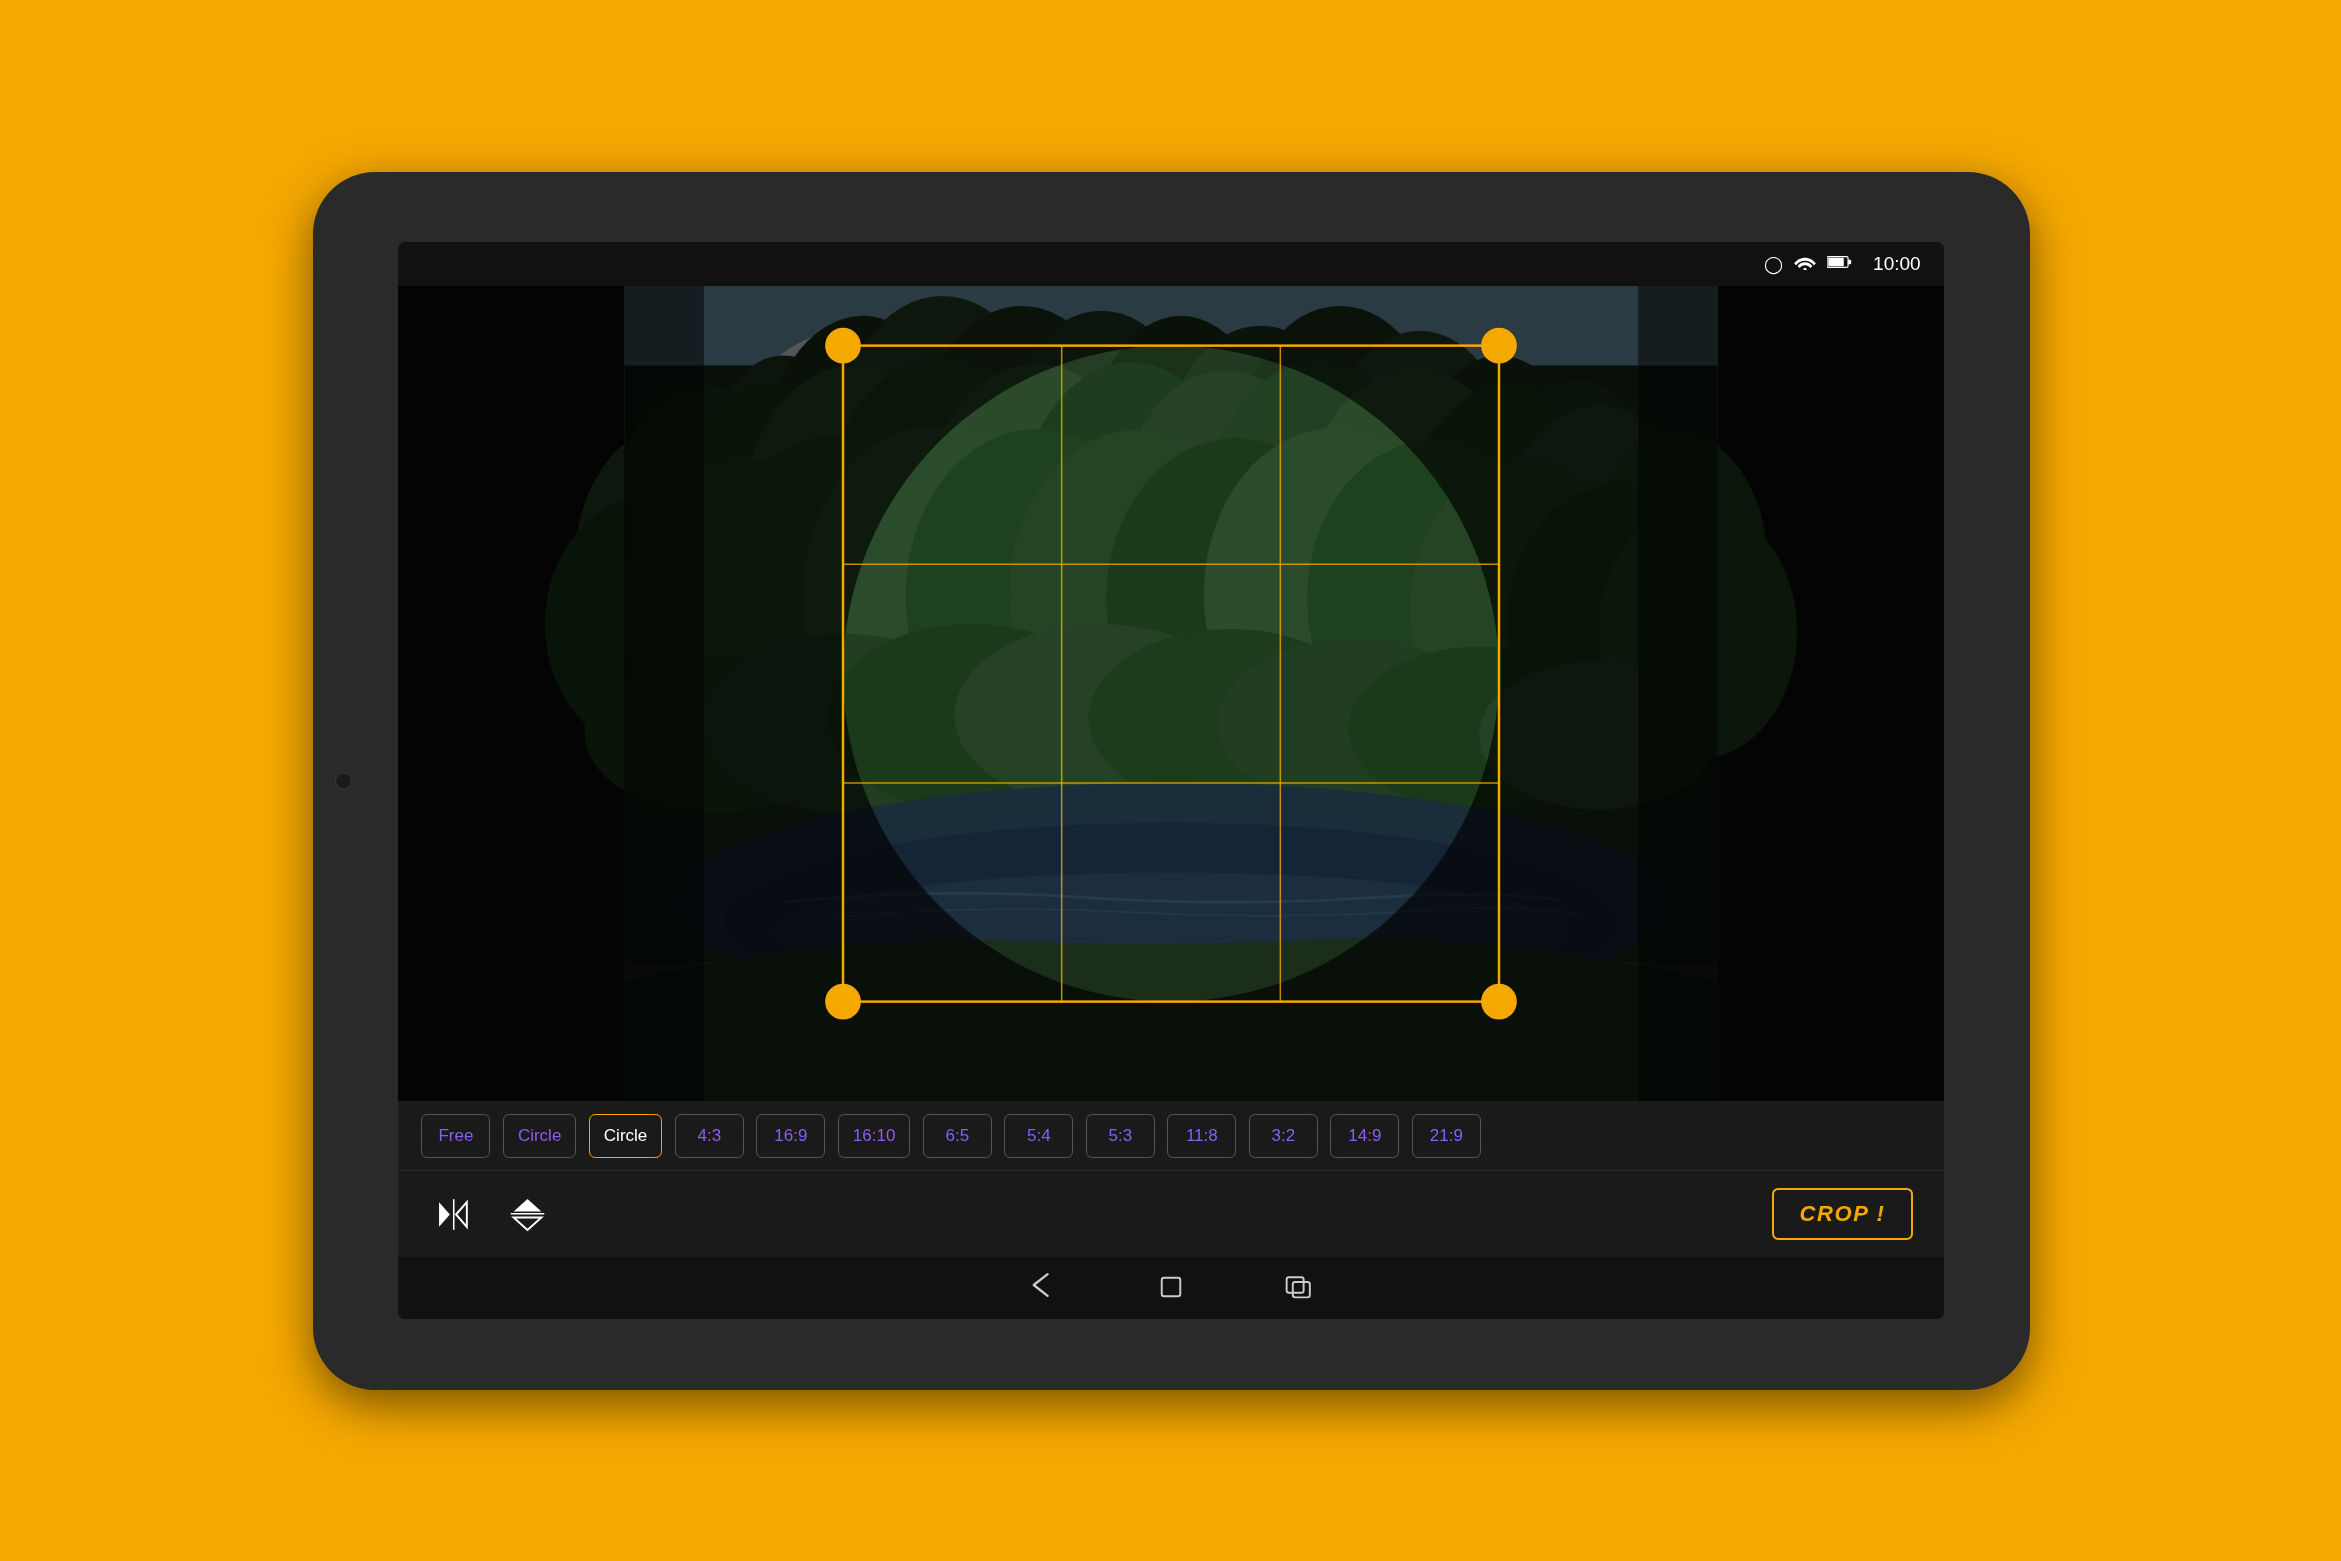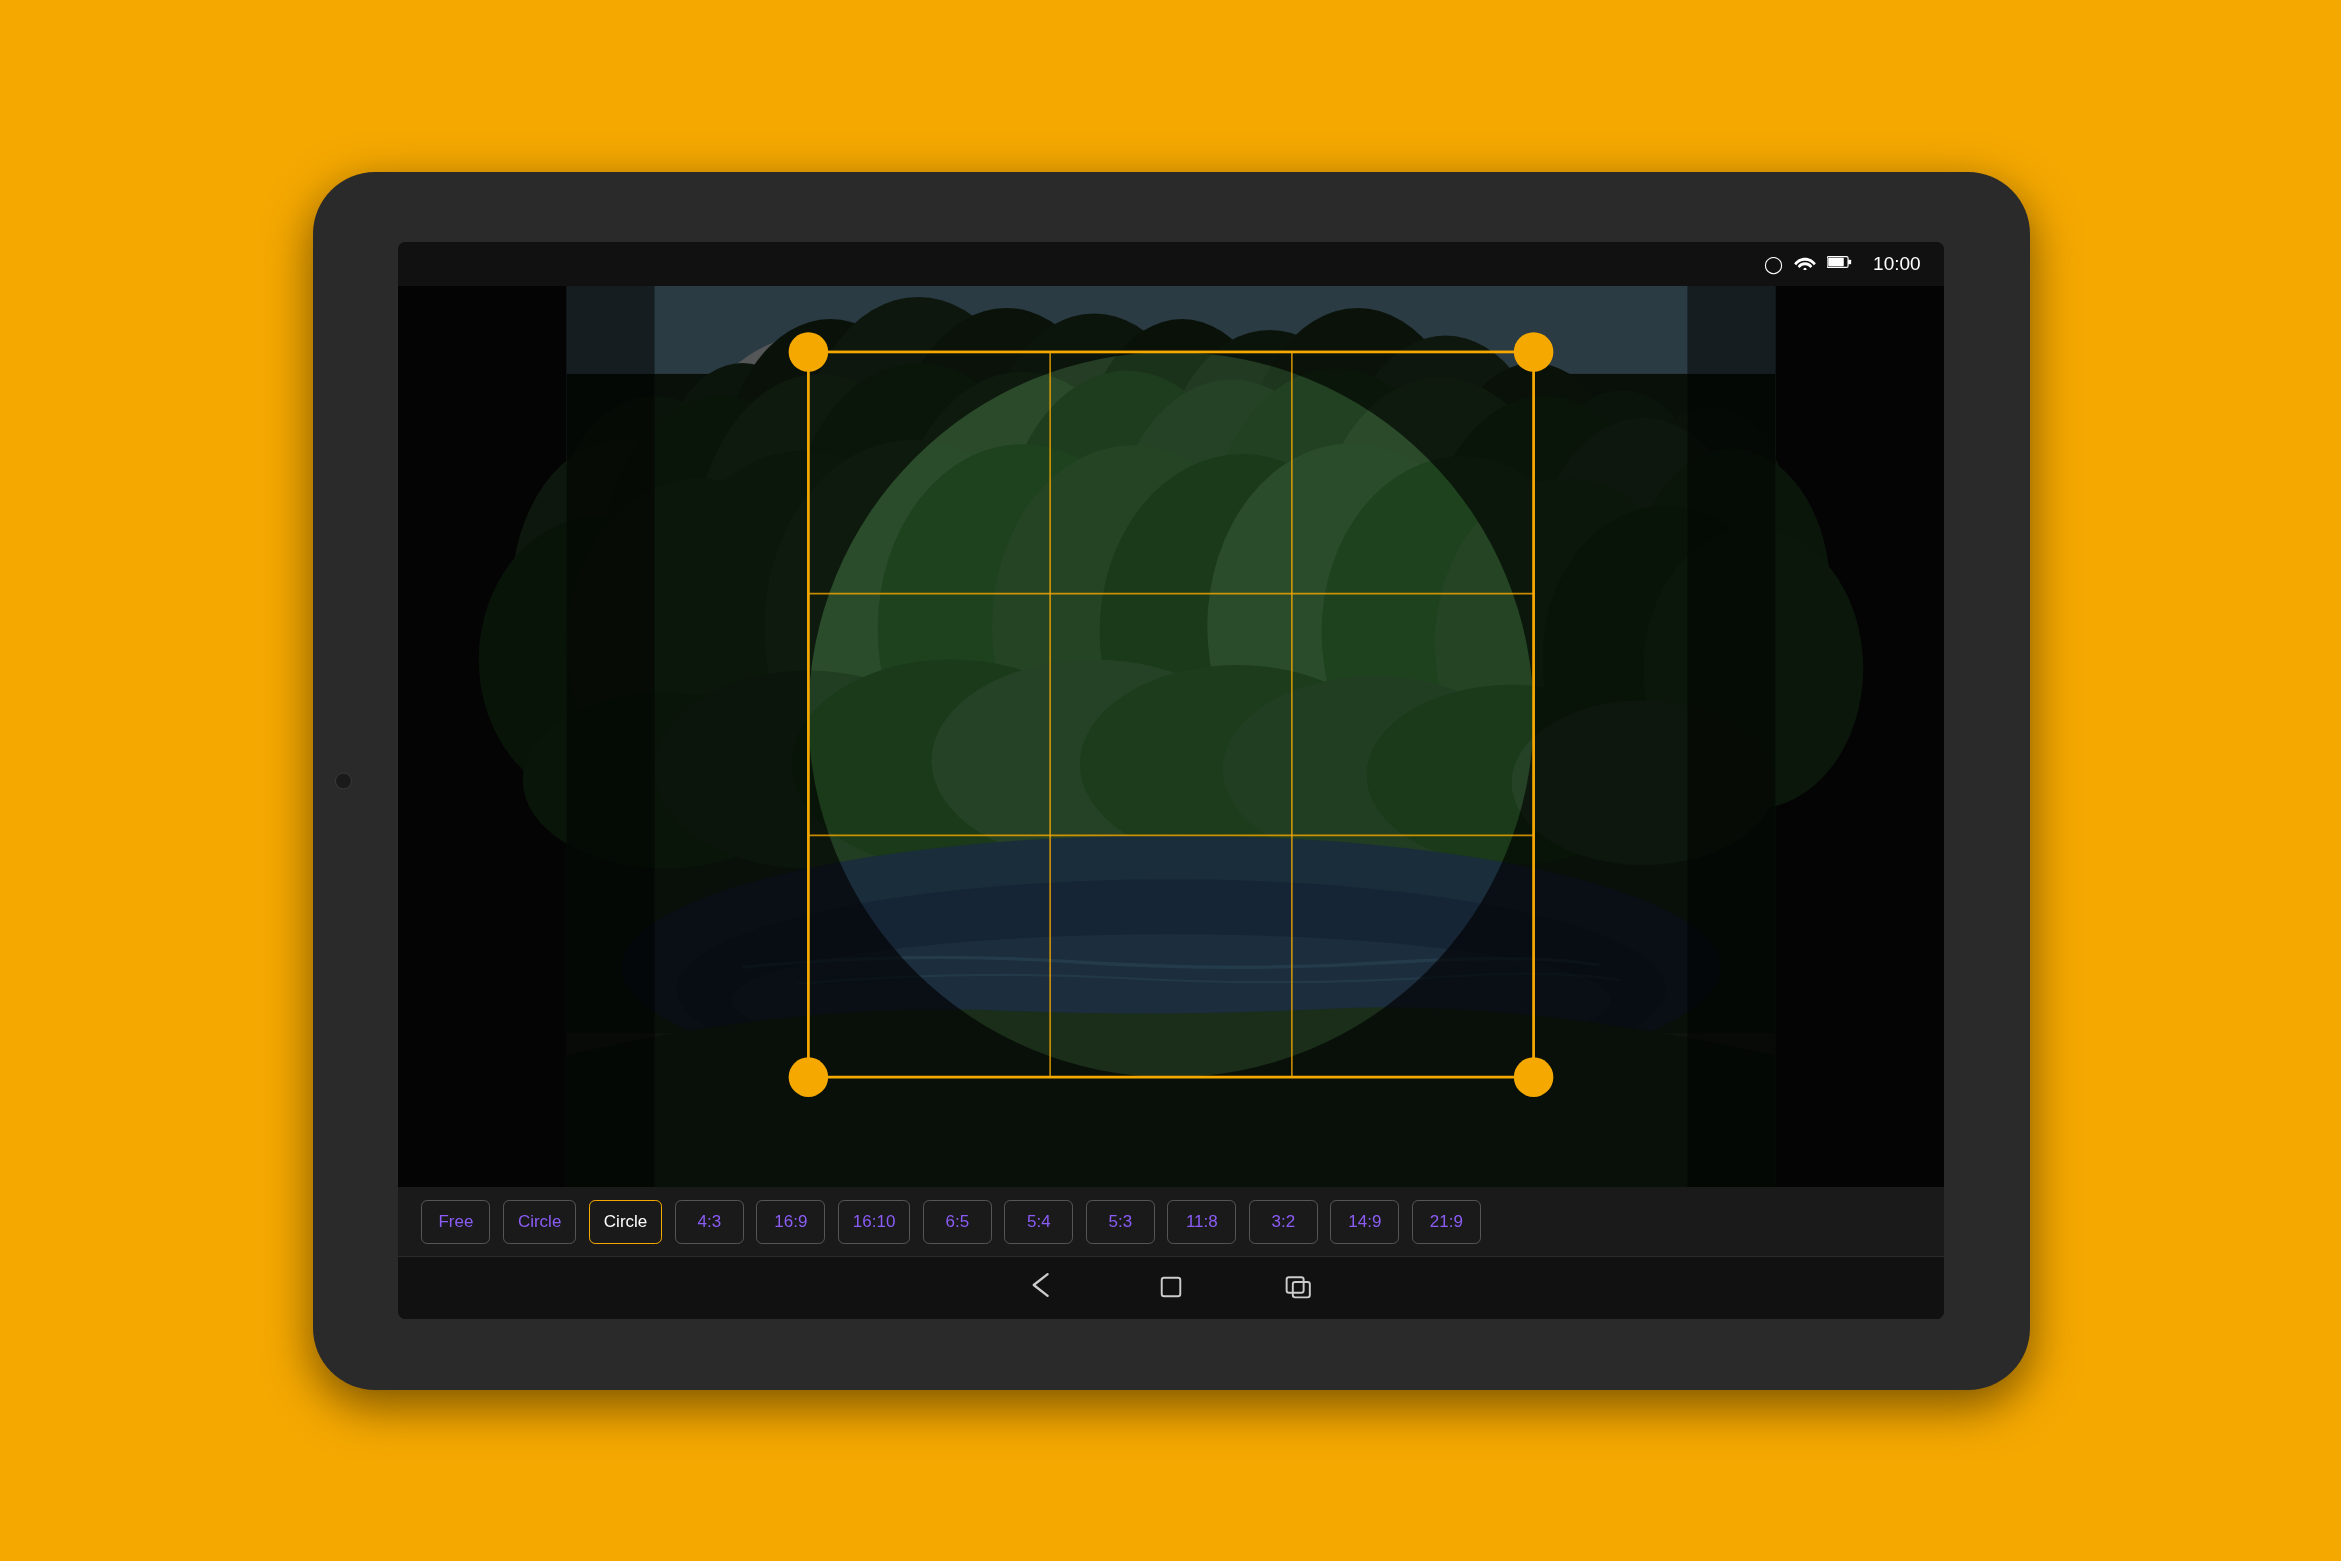--- a/index.html
+++ b/index.html
@@ -335,20 +335,50 @@
         <button class="ratio-btn">16:10</button>
         <button class="ratio-btn">6:5</button>
         <button class="ratio-btn">5:4</button>
         <button class="ratio-btn">5:3</button>
         <button class="ratio-btn">11:8</button>
         <button class="ratio-btn">3:2</button>
         <button class="ratio-btn">14:9</button>
         <button class="ratio-btn">21:9</button>
       </div>
 
+      <div class="actions-bar">
+
+        <div class="action-icons">
+
+          <button class="action-icon-btn">
+            <svg width="41" height="37" viewBox="0 0 52 48" fill="none" xmlns="http://www.w3.org/2000/svg">
+
+              <rect x="24" y="4" width="2" height="40" fill="white" rx="1"></rect>
+
+              <path d="M20 24 L6 8 L6 40 Z" fill="white"></path>
+
+              <path d="M28 24 L42 8 L42 40 Z" fill="none" stroke="white" stroke-width="2.5"></path>
+            </svg>
+          </button>
+
+          <button class="action-icon-btn">
+            <svg width="41" height="37" viewBox="0 0 52 48" fill="none" xmlns="http://www.w3.org/2000/svg">
+
+              <rect x="4" y="22" width="44" height="2" fill="white" rx="1"></rect>
+
+              <path d="M26 4 L8 20 L44 20 Z" fill="white"></path>
+
+              <path d="M26 44 L8 28 L44 28 Z" fill="none" stroke="white" stroke-width="2.5"></path>
+            </svg>
+          </button>
+        </div>
+
+        <button class="crop-button">CROP !</button>
+
+      </div>
 
     </div>
 
     <div class="nav-bar">
 
       <span class="nav-icon">
         <svg width="34" height="28" viewBox="0 0 44 36" fill="none">
           <path d="M28 4 L10 18 L28 32" stroke="#ccc" stroke-width="3" stroke-linecap="round" stroke-linejoin="round" fill="none"></path>
         </svg>
       </span>

